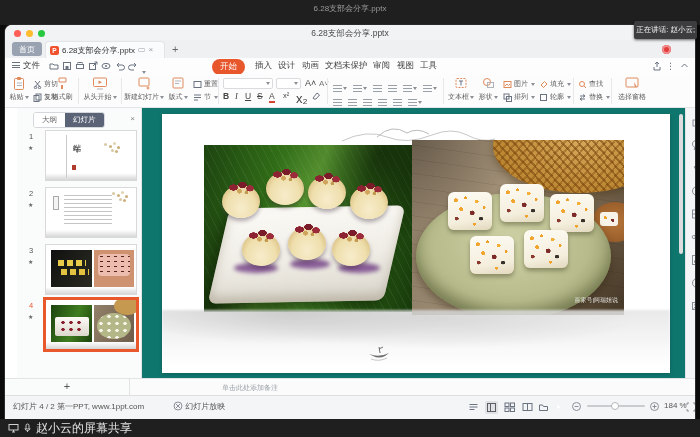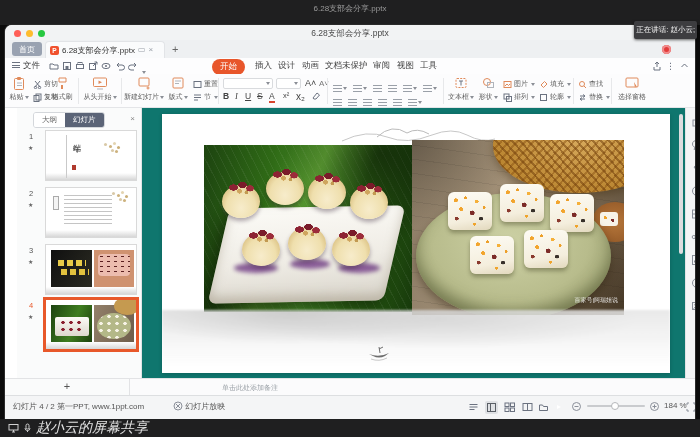--- a/index.html
+++ b/index.html
@@ -4,21 +4,21 @@
 <style>
   html,body{margin:0;padding:0;background:#000;}
   *{box-sizing:border-box;font-family:"Liberation Sans","DejaVu Sans",sans-serif;}
   .stage{position:relative;width:700px;height:437px;background:#0b0b0b;overflow:hidden;margin:0 auto;}
   
   .topstrip{position:absolute;left:0;top:0;width:700px;height:25px;background:#1f1f20;}
   .top-title{position:absolute;left:0;top:3px;width:100%;text-align:center;font-size:8px;color:#9a9a9a;}
   .toast{position:absolute;right:3px;top:21px;z-index:60;background:#3d3d40;color:#eee;font-size:7.5px;
          padding:4px 2px;border-radius:2px;box-shadow:0 1px 3px rgba(0,0,0,.6);}
   .bottombar{position:absolute;left:0;bottom:0;width:700px;height:18px;background:#1f1f20;display:flex;align-items:center;padding-left:8px;gap:5px;}
-  .bottombar span.lbl{color:#e3e3e3;font-size:14px;font-style:italic;}
+  .bottombar span.lbl{color:#e3e3e3;font-size:12px;}
   
   .win{position:absolute;left:5px;top:25px;width:690px;height:394px;background:#fff;border-radius:7px 7px 0 0;overflow:hidden;box-shadow:0 0 0 1px #2a2a2a;}
   .titlebar{position:absolute;left:0;top:0;width:100%;height:15px;background:#f2f3f4;}
   .tl{position:absolute;top:5px;width:7px;height:7px;border-radius:50%;}
   .tl.r{left:9px;background:#ff5f57;} .tl.y{left:21px;background:#febc2e;} .tl.g{left:33px;background:#28c840;}
   .win-title{position:absolute;top:3px;left:0;width:100%;text-align:center;font-size:8.5px;color:#4a4a4a;}
   .tabrow{position:absolute;left:0;top:15px;width:100%;height:18px;background:#eef0f2;}
   .home-btn{position:absolute;left:7px;top:2px;width:30px;height:14px;background:#99a2b1;color:#fff;font-size:8px;
             border-radius:3px;display:flex;align-items:center;justify-content:center;}
   .doc-tab{position:absolute;left:40px;top:1px;height:17px;width:120px;background:#fafbfc;border-radius:4px 4px 0 0;
@@ -337,21 +337,21 @@
           <span class="cdn"></span>
         </div>
       <span class="fmt" style="left:300px;top:4px;font-size:9px"><span>A</span>˄</span>
       <span class="fmt" style="left:314px;top:5px;font-size:8px;color:#777"><span>A</span>˅</span>
       <span class="fmt" style="left:218px;font-weight:bold">B</span>
       <span class="fmt" style="left:230px;font-style:italic;font-family:'Liberation Serif',serif">I</span>
       <span class="fmt" style="left:240px;text-decoration:underline">U</span>
       <span class="fmt" style="left:252px;text-decoration:line-through">S</span>
       <span class="fmt" style="left:264px;border-bottom:2px solid #d8452e">A</span>
       <span class="fmt" style="left:278px;font-size:7.5px">x²</span>
-      <span class="fmt" style="left:291px;font-size:10px">x₂</span>
+      <span class="fmt" style="left:291px;font-size:13px">x₂</span>
       <span class="fmt" style="left:305px">
           <svg class="ic" width="10" height="9">
             <path d="M3 7l4-5 2.5 2L6 8H3.8z" fill="none" stroke="#6b7280"></path>
           </svg>
         </span>
       <div class="vdiv" style="left:322px"></div>
       <div class="lrow" style="left:328px;top:5px">
         <span><span class="mli"></span><span class="cdn"></span></span>
         <span><span class="mli"></span><span class="cdn"></span></span>
         <span><span class="mli"></span></span>

